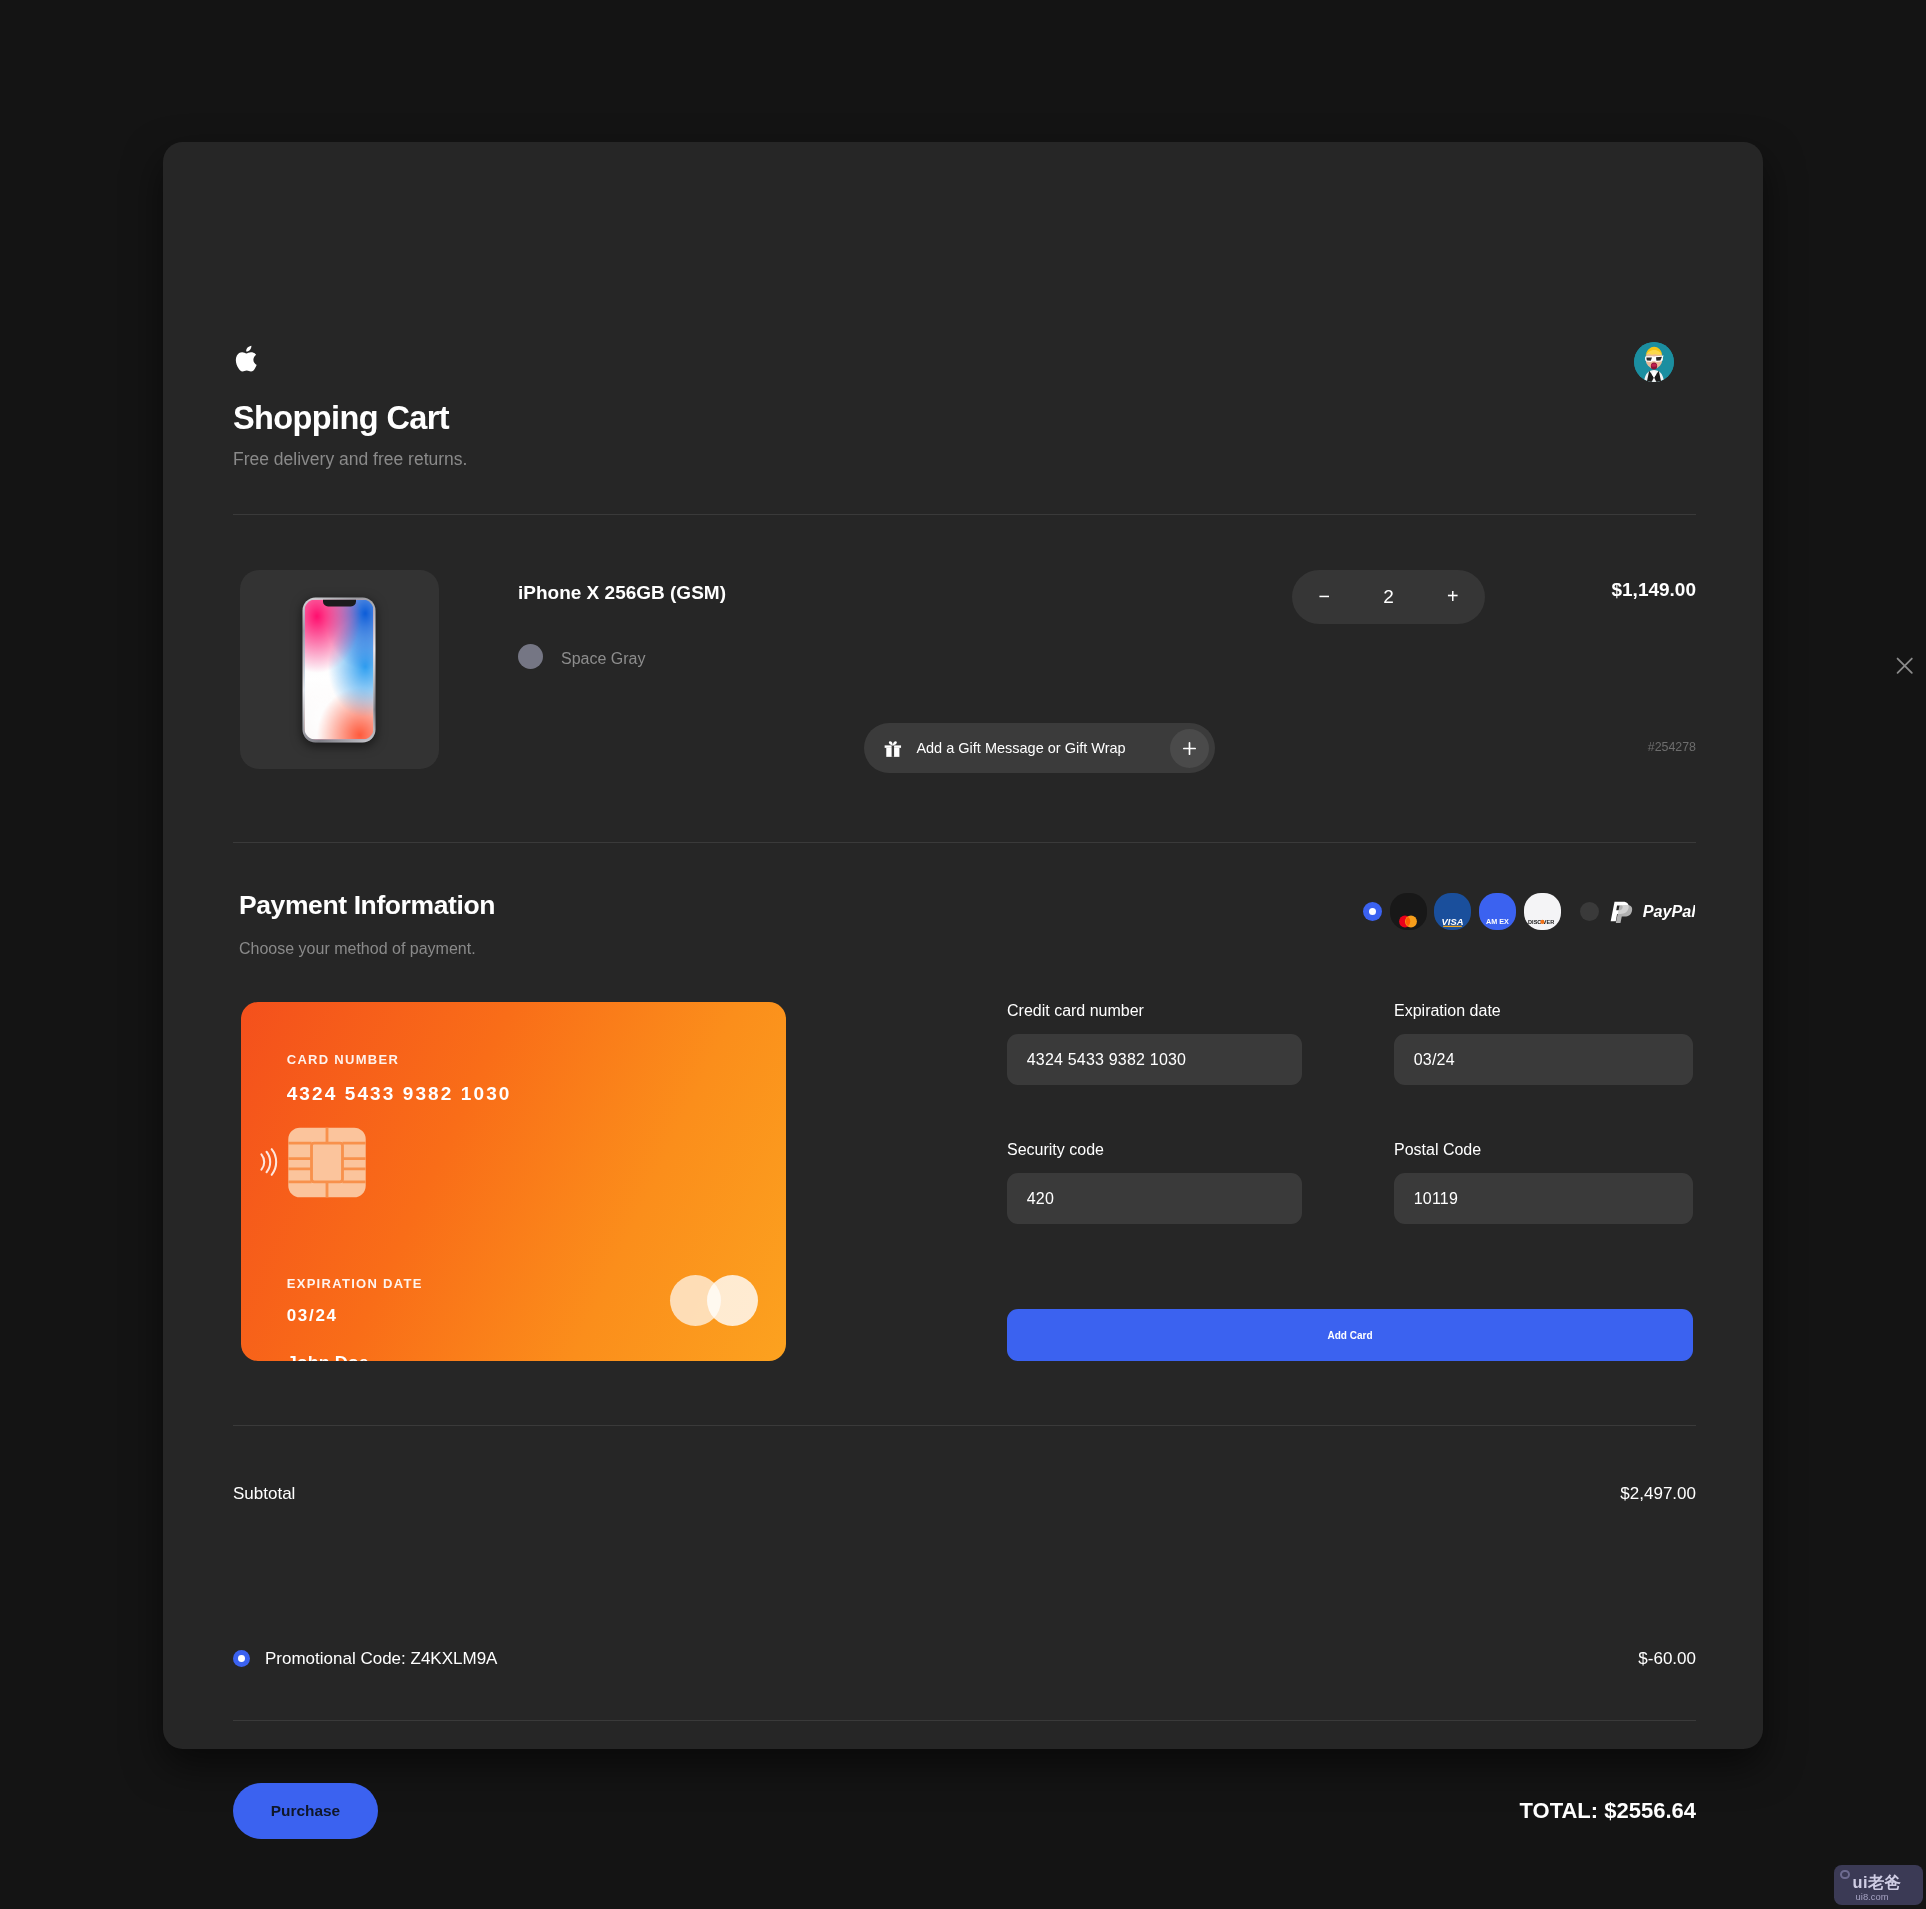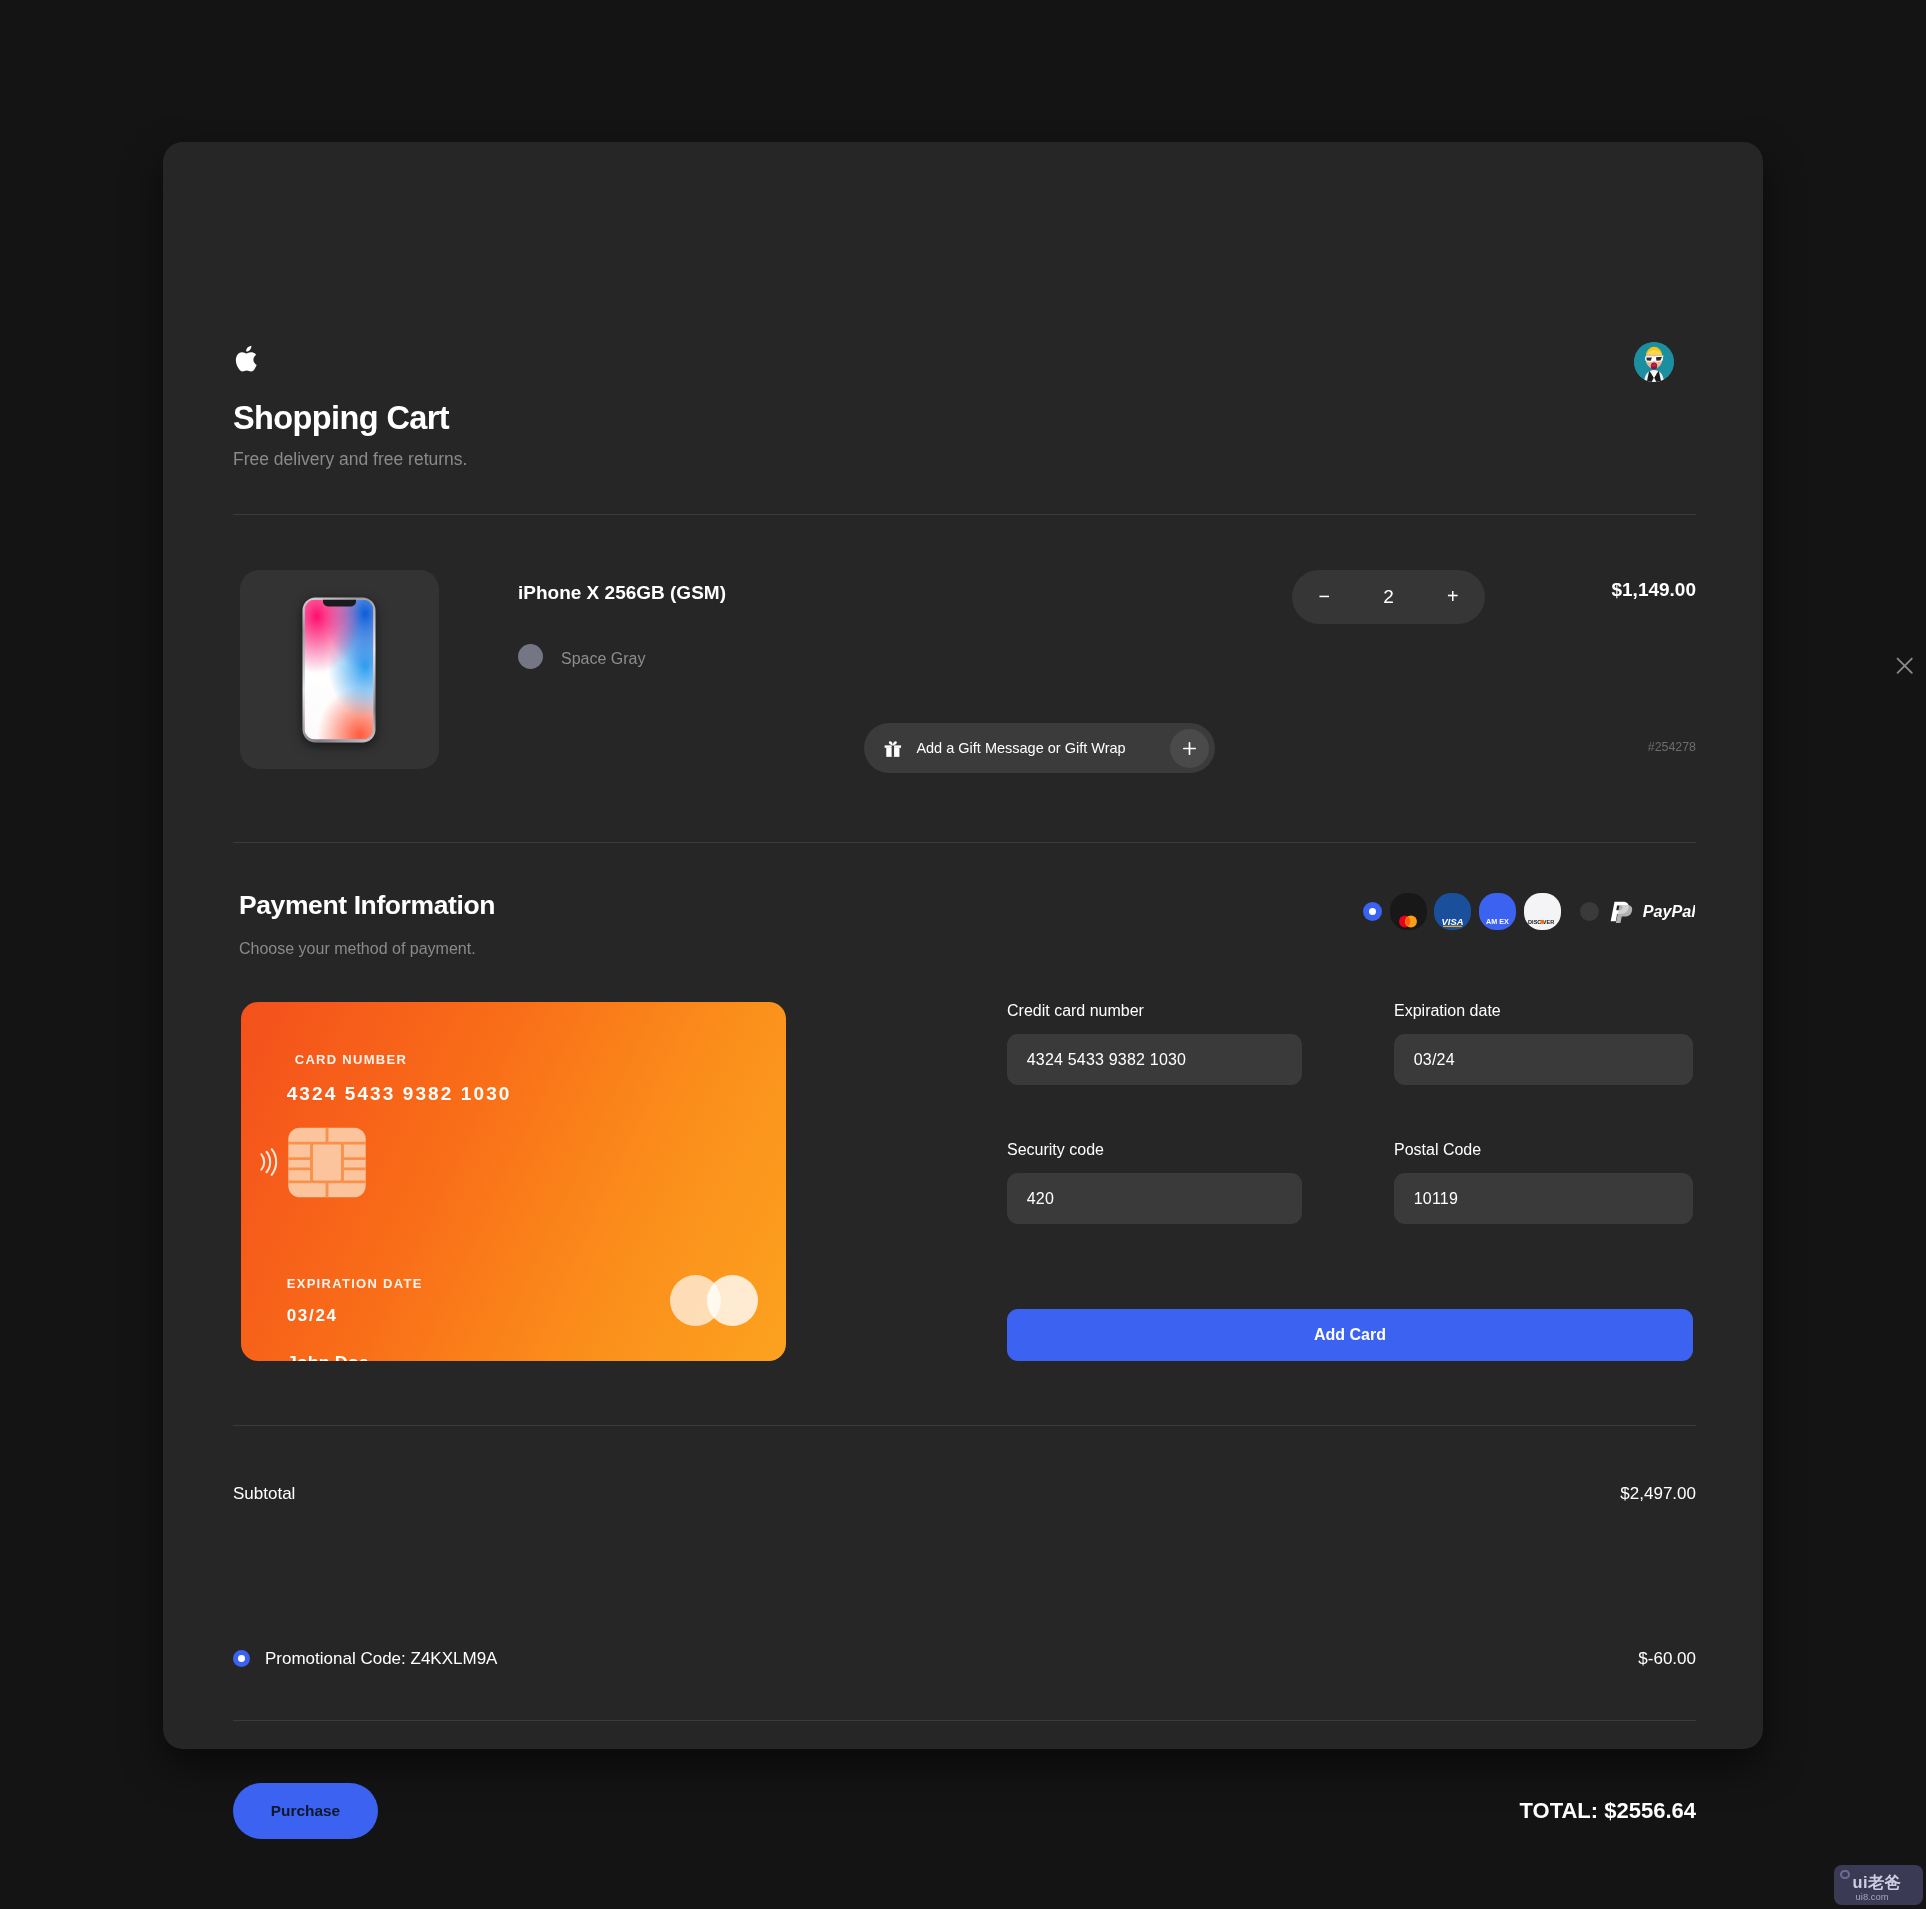--- a/index.html
+++ b/index.html
@@ -372,21 +372,21 @@
     background: linear-gradient(115deg, #f4501c 0%, #f96d18 38%, #fb8e1b 70%, #fca21f 100%);
     overflow: hidden;
   }
   .cc-label {
     position: absolute;
     font-size: 13px;
     font-weight: bold;
     letter-spacing: 1.3px;
     color: rgba(255,255,255,0.92);
   }
-  .cc-num-label { left: 46px; top: 50px; margin-left: 8px; }
+  .cc-num-label { left: 46px; top: 50px; }
   .cc-number {
     position: absolute;
     left: 46px; top: 81px;
     font-size: 19px;
     font-weight: 600;
     letter-spacing: 2.1px;
     color: #ffffff;
   }
   .cc-exp-label { left: 46px; top: 274px; }
   .cc-exp {
@@ -462,21 +462,21 @@
   .add-card-btn {
     position: absolute;
     left: 774px;
     top: 1167px;
     width: 686px;
     height: 52px;
     background: #3b62f0;
     border: none;
     border-radius: 11px;
     color: #ffffff;
-    font-size: 16px;
+    font-size: 10px;
     font-weight: 600;
     font-family: "Liberation Sans", sans-serif;
     cursor: pointer;
   }
 
   
   .sum-row {
     position: absolute;
     left: 0px;
     width: 1463px;

